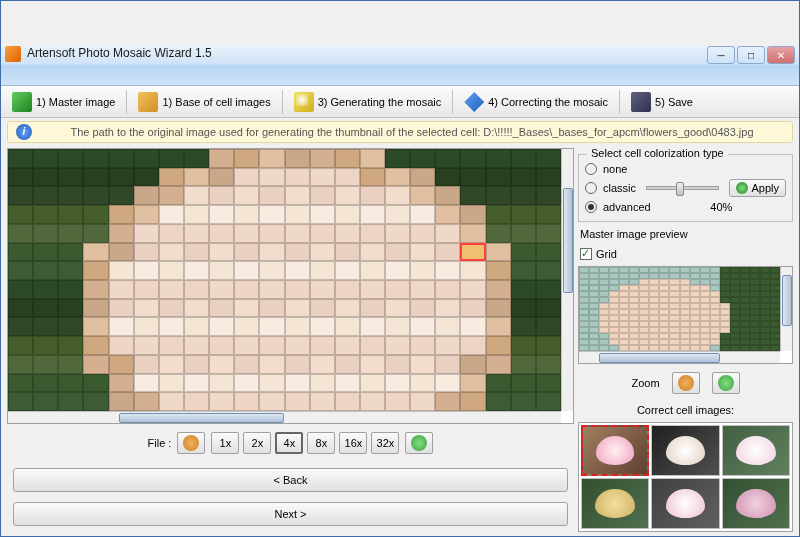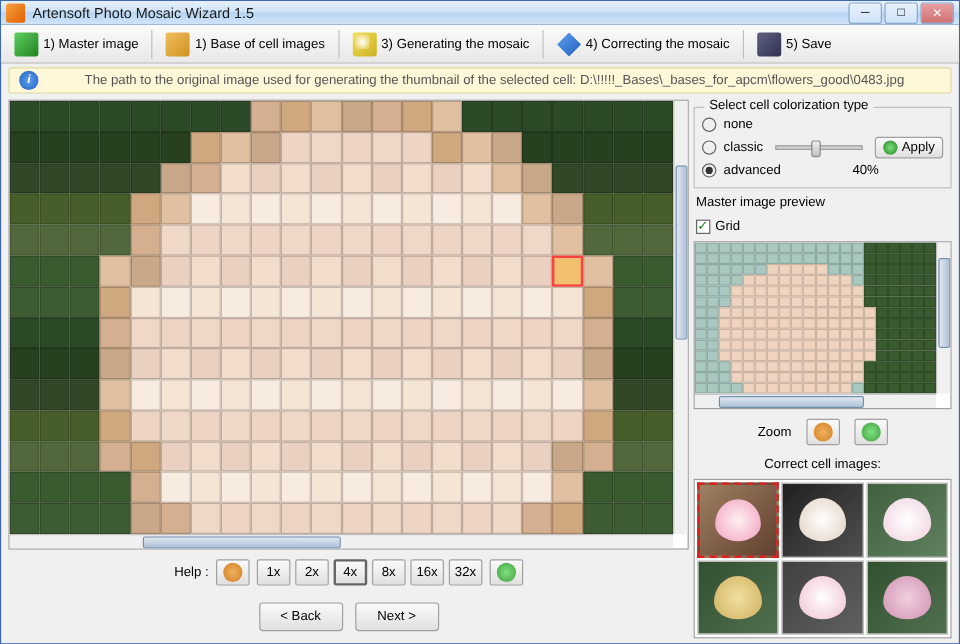--- a/index.html
+++ b/index.html
@@ -1,20 +1,20 @@
 <!DOCTYPE html>
 <html><head>
 <meta charset="utf-8">
 <style>
 * { box-sizing: border-box; margin: 0; padding: 0; }
 body { font-family: 'Segoe UI', Tahoma, sans-serif; font-size: 11px; background: #d4e4f4; overflow: hidden; }
 
 .window { width: 800px; height: 537px; background: #f0f0f0; border: 1px solid #3e6aa8; display: flex; flex-direction: column; }
 
-.titlebar { height: 20px; background: linear-gradient(to bottom, #e8f1fb 0%, #cfe3f8 45%, #b8d5f2 50%, #cfe3f8 100%); display: flex; align-items: center; padding: 0 4px; border-bottom: 1px solid #a0b8d8; }
+.titlebar { height: 40px; background: linear-gradient(to bottom, #e8f1fb 0%, #cfe3f8 45%, #b8d5f2 50%, #cfe3f8 100%); display: flex; align-items: flex-start; padding: 0 4px; border-bottom: 1px solid #a0b8d8; margin-top: 45px; }
 .titlebar-icon { width: 16px; height: 16px; background: linear-gradient(135deg, #f8a040, #e06000); border-radius: 2px; margin-right: 6px; }
 .titlebar-text { flex: 1; color: #1a1a1a; font-size: 12px; }
 .win-controls { display: flex; gap: 2px; }
 .win-btn { width: 28px; height: 18px; background: linear-gradient(to bottom, #e8f1fb, #cfe3f8); border: 1px solid #8aa8d0; border-radius: 3px; display: flex; align-items: center; justify-content: center; font-size: 10px; cursor: pointer; }
 .win-btn.close { background: linear-gradient(to bottom, #e8a0a0, #d07070); color: white; }
 
 .menubar { height: 22px; background: #f4f4f4; display: flex; align-items: center; padding: 0 8px; gap: 14px; font-size: 12px; }
 .menu-item { cursor: pointer; }
 
 .toolbar { height: 32px; background: linear-gradient(to bottom, #fafafa, #e8e8e8); border-top: 1px solid #fff; border-bottom: 1px solid #c0c0c0; display: flex; align-items: center; padding: 0 4px; gap: 2px; }
@@ -43,21 +43,21 @@
 .scrollbar-v { position: absolute; top: 0; right: 0; bottom: 12px; width: 12px; background: #f0f0f0; border-left: 1px solid #c0c0c0; }
 .scrollbar-v .thumb { position: absolute; left: 1px; top: 15%; height: 40%; width: 10px; background: linear-gradient(to right, #e0e8f0, #b0c0d8); border: 1px solid #7090b0; border-radius: 2px; }
 
 .zoom-row { display: flex; align-items: center; justify-content: center; gap: 6px; padding: 4px; }
 .zoom-btn { min-width: 28px; height: 22px; border: 1px solid #a0a0a0; background: linear-gradient(to bottom, #fafafa, #e0e0e0); border-radius: 2px; cursor: pointer; font-size: 11px; display: flex; align-items: center; justify-content: center; }
 .zoom-btn.active { border: 2px solid #666; }
 .zoom-circle { width: 16px; height: 16px; border-radius: 50%; }
 .zoom-minus { background: radial-gradient(circle, #f0b060, #d08020); }
 .zoom-plus { background: radial-gradient(circle, #80e080, #40a040); }
 
-.nav-row { display: flex; justify-content: center; gap: 10px; padding: 6px; }
+.nav-row { display: flex; justify-content: center; gap: 10px; padding: 6px; flex-direction: column; }
 .nav-btn { min-width: 70px; height: 24px; border: 1px solid #a0a0a0; background: linear-gradient(to bottom, #fafafa, #e0e0e0); border-radius: 3px; cursor: pointer; font-size: 11px; }
 
 .right-panel { width: 215px; display: flex; flex-direction: column; gap: 4px; }
 .group-box { border: 1px solid #c0c0c0; padding: 6px; position: relative; margin-top: 6px; background: #f0f0f0; }
 .group-title { position: absolute; top: -8px; left: 8px; background: #f0f0f0; padding: 0 4px; font-size: 11px; }
 .radio-row { display: flex; align-items: center; gap: 6px; padding: 2px 0; font-size: 11px; }
 .radio { width: 12px; height: 12px; border: 1px solid #666; border-radius: 50%; display: inline-block; position: relative; }
 .radio.checked::after { content: ''; position: absolute; top: 2px; left: 2px; width: 6px; height: 6px; background: #333; border-radius: 50%; }
 .slider { flex: 1; height: 4px; background: #d0d0d0; border: 1px solid #a0a0a0; position: relative; margin: 0 4px; }
 .slider-thumb { position: absolute; top: -5px; left: 40%; width: 8px; height: 14px; background: linear-gradient(to bottom, #f0f0f0, #c0c0c0); border: 1px solid #888; border-radius: 2px; }
@@ -449,21 +449,21 @@
           </div>
         <div class="scrollbar-h">
             <div class="thumb"></div>
           </div>
         <div class="scrollbar-v">
             <div class="thumb"></div>
           </div>
       </div>
 
       <div class="zoom-row">
-        <span>Help   :</span>
+        <span>File   :</span>
         <div class="zoom-btn">
             <div class="zoom-circle zoom-minus"></div>
           </div>
         <div id="zoom-levels" style="display:flex;gap:4px;">
             <div class="zoom-btn">1x</div>
             <div class="zoom-btn">2x</div>
             <div class="zoom-btn active">4x</div>
             <div class="zoom-btn">8x</div>
             <div class="zoom-btn">16x</div>
             <div class="zoom-btn">32x</div>

